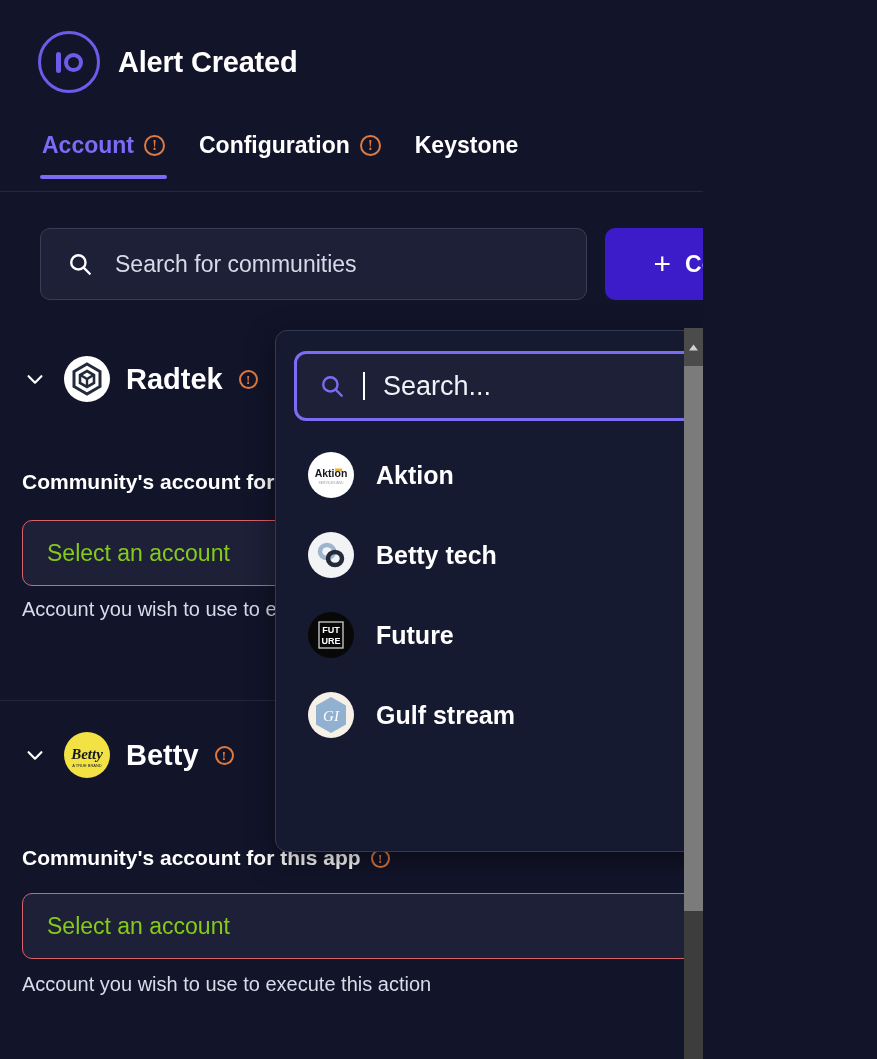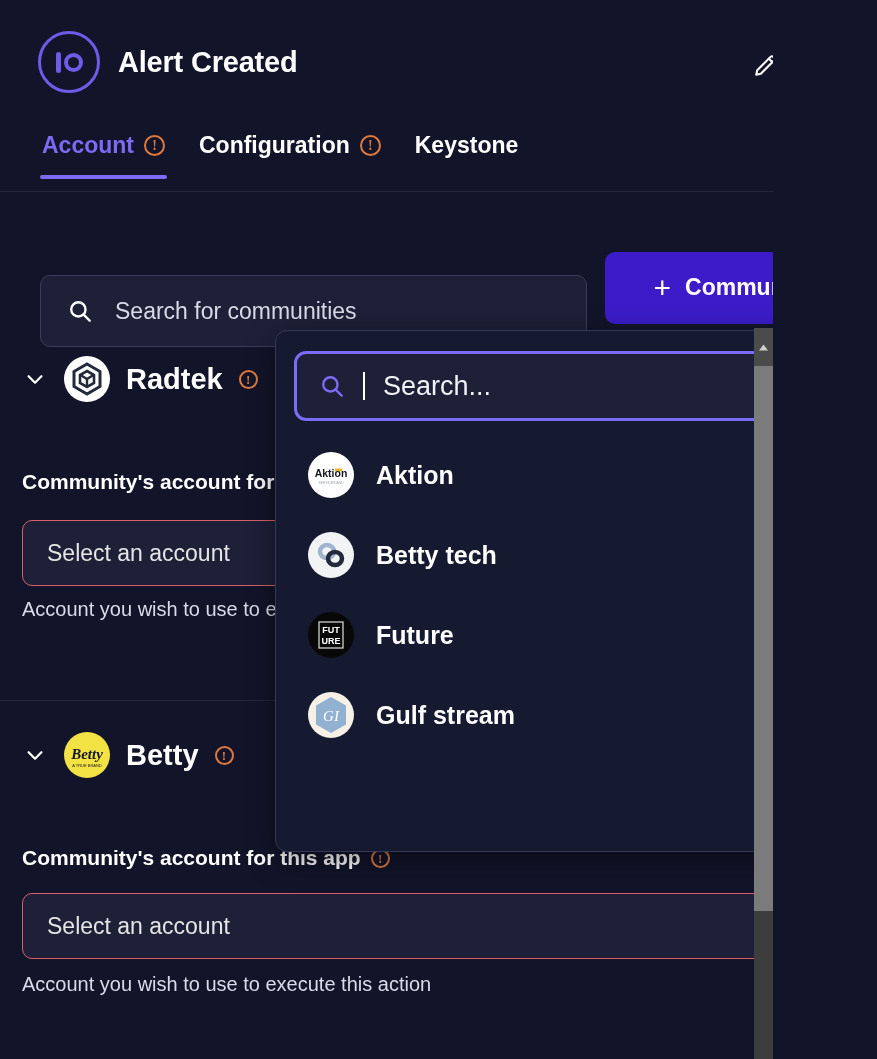--- a/index.html
+++ b/index.html
@@ -4,21 +4,21 @@
 <style>
   * { box-sizing: border-box; margin: 0; padding: 0; }
   html, body {
     width: 877px; height: 1059px;
     background: #12142a;
     font-family: "Liberation Sans", sans-serif;
     overflow: hidden;
   }
   .app {
     position: relative;
-    width: 773px; height: 1059px;
+    width: 703px; height: 1059px;
     background: #12142a;
     overflow: hidden;
     padding-left: 28px;
   }
 
   
   .header {
     position: absolute; left: 0; top: 0;
     width: 877px; height: 124px;
     display: flex; align-items: center;
@@ -75,21 +75,21 @@
   }
 
   
   .search-row {
     position: absolute; left: 40px; top: 228px;
     display: flex; align-items: center; gap: 18px;
   }
   .search-box {
     width: 547px; height: 72px;
     background: #1e2038; border: 1px solid #3a3d57; border-radius: 10px;
-    display: flex; align-items: center; padding: 0 26px; gap: 22px; margin-top: 47px;
+    display: flex; align-items: center; padding: 0 26px; gap: 22px;
   }
   .search-ph { color: #d8dae8; font-size: 23px; }
   .btn-community {
     width: 255px; height: 72px;
     background: #3b1cc8; border-radius: 10px;
     display: flex; align-items: center; justify-content: center; gap: 14px;
     color: #fff; font-size: 23px; font-weight: bold; cursor: pointer;
   }
   .plus { font-size: 30px; font-weight: 400; line-height: 1; }
 
@@ -110,21 +110,21 @@
   .field-label {
     position: absolute; color: #fff; font-size: 21px; font-weight: bold;
     display: flex; align-items: center; gap: 10px;
   }
   .select {
     position: absolute; left: 22px; width: 806px; height: 66px;
     background: #1e2038; border: 1px solid #d9616b; border-radius: 10px;
     display: flex; align-items: center; justify-content: space-between;
     padding: 0 24px; cursor: pointer;
   }
-  .select-text { color: #e5e5e5; font-size: 23px; }
+  .select-text { color: #84cc16; font-size: 23px; }
   .helper { position: absolute; color: #d9dbe8; font-size: 20px; }
   .divider { position: absolute; left: 0; width: 877px; height: 1px; background: #242741; }
 
   
   .dropdown {
     position: absolute; left: 275px; top: 330px;
     width: 583px; height: 522px;
     background: #161a31; border: 1px solid #333категория; border-radius: 12px;
     border: 1px solid #343855;
     box-shadow: 0 8px 30px rgba(0,0,0,0.45);

